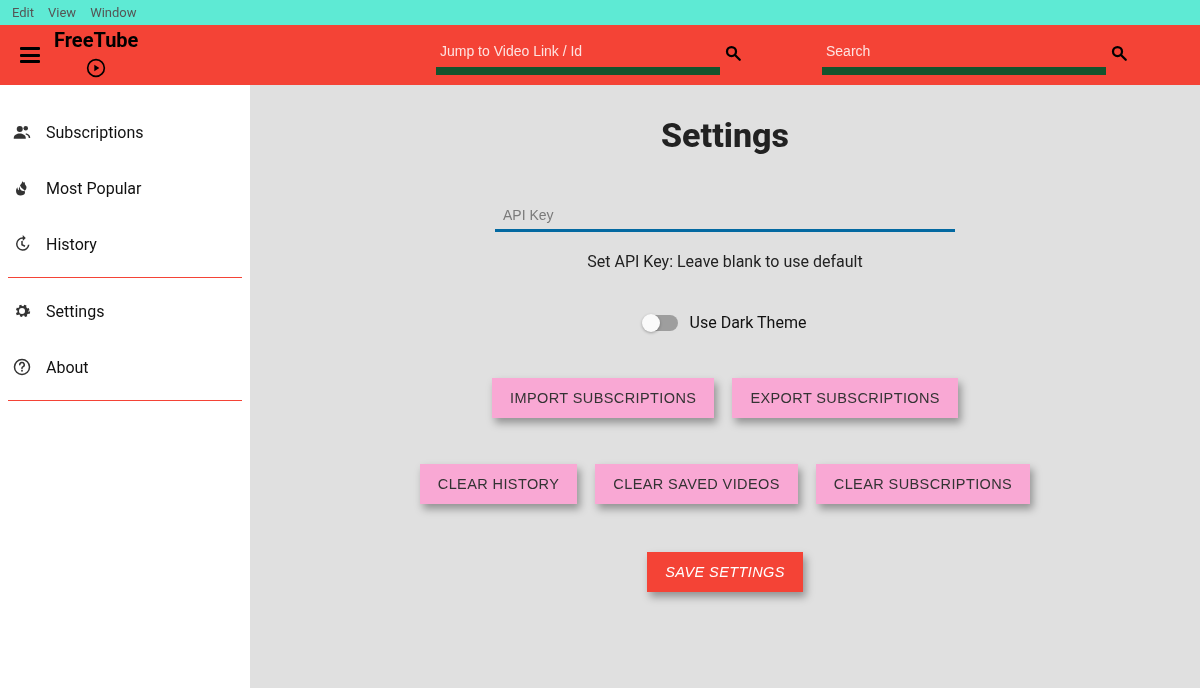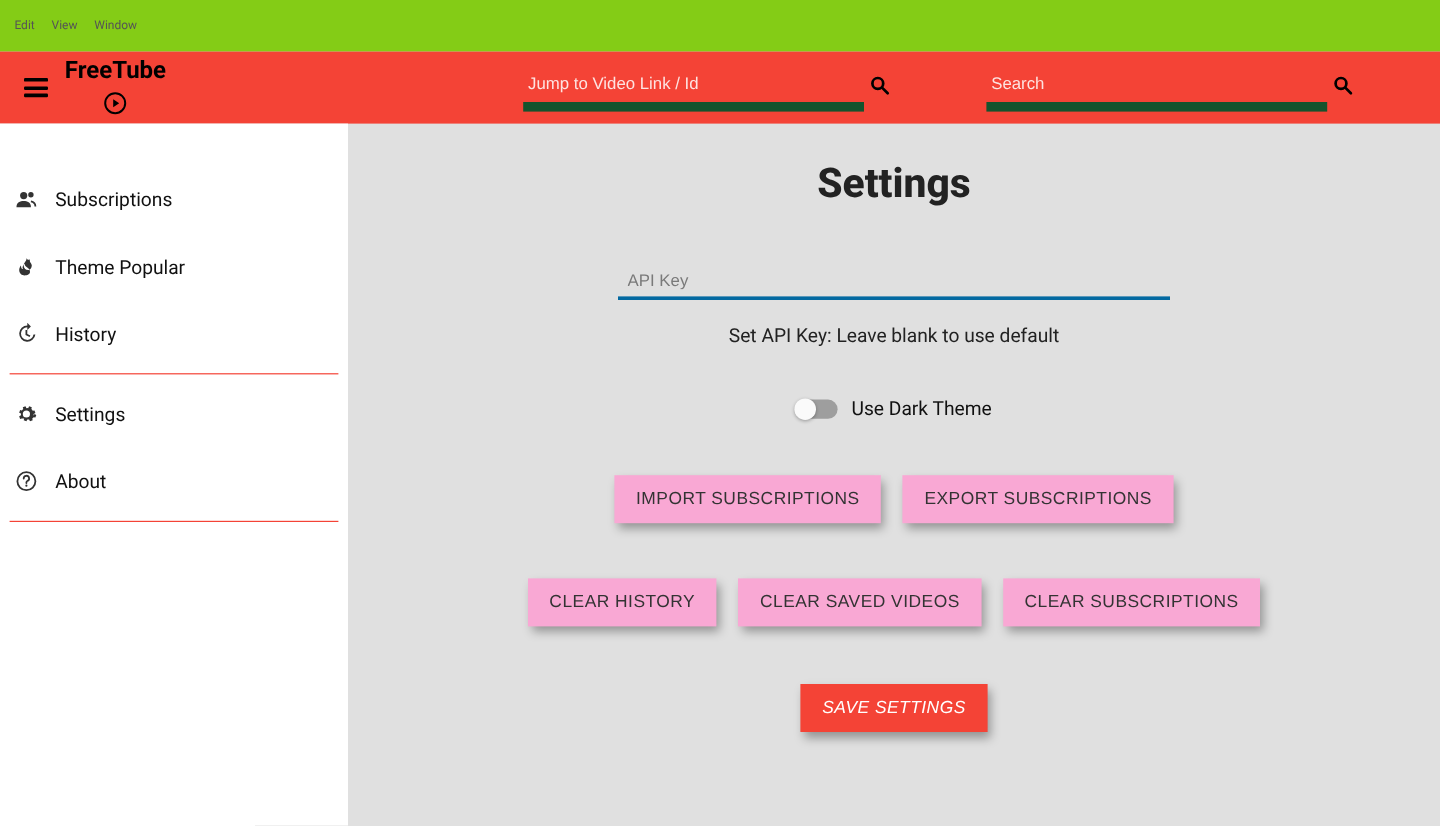--- a/index.html
+++ b/index.html
@@ -8,26 +8,26 @@
       padding: 0;
     }
     body {
       font-family: -apple-system, BlinkMacSystemFont, "Segoe UI", Roboto, Helvetica, Arial, sans-serif;
       width: 1200px;
       height: 688px;
       overflow: hidden;
       background: #e0e0e0;
     }
     .menubar {
-      height: 43px;
-      background: #84cc16;
+      height: 25px;
+      background: #5eead4;
       display: flex;
       align-items: center;
       padding: 0 5px;
-      font-size: 10px;
+      font-size: 13px;
       color: #555;
     }
     .menubar span {
       padding: 0 7px;
       cursor: default;
     }
     .titlebar {
       height: 60px;
       background: #f44336;
       display: flex;
@@ -95,23 +95,23 @@
     }
     .search-icon svg {
       width: 18px;
       height: 18px;
     }
     .content-wrap {
       display: flex;
       height: calc(688px - 25px - 60px);
     }
     .sidebar {
-      width: 290px;
+      width: 250px;
       background: #fff;
-      padding-top: 35px;
+      padding-top: 19px;
     }
     .sidebar-item {
       display: flex;
       align-items: center;
       padding: 18px 12px;
       font-size: 16px;
       color: #111;
       cursor: pointer;
       gap: 14px;
     }
@@ -283,21 +283,21 @@
       </span>
       <span>Subscriptions</span>
     </div>
 
     <div class="sidebar-item">
       <span class="icon">
         <svg viewBox="0 0 24 24">
             <path d="M12 2c1 4-3 5-3 9 0 3 2 5 5 5 2 0 4-2 4-5 0-3-3-3-2-7-2 2-4-1-4-2zM10 22c-3 0-6-2-6-6 0-2 1-4 2-5 0 3 1 4 2 4-1-3 1-5 2-6 0 4 6 4 6 9 0 3-3 4-6 4z"></path>
           </svg>
       </span>
-      <span>Theme Popular</span>
+      <span>Most Popular</span>
     </div>
 
 
     <div class="sidebar-item">
       <span class="icon">
         <svg viewBox="0 0 24 24">
             <path d="M13 3a9 9 0 1 0 8.95 10H19.9A7 7 0 1 1 13 5v3l4-4-4-4v3z"></path>
             <path d="M12 8v5l4 2" fill="none" stroke="#333" stroke-width="2"></path>
           </svg>
       </span>

